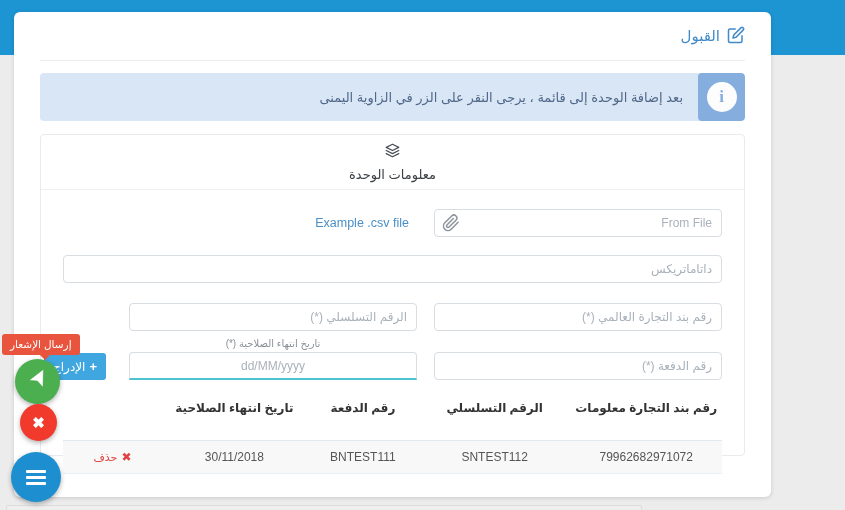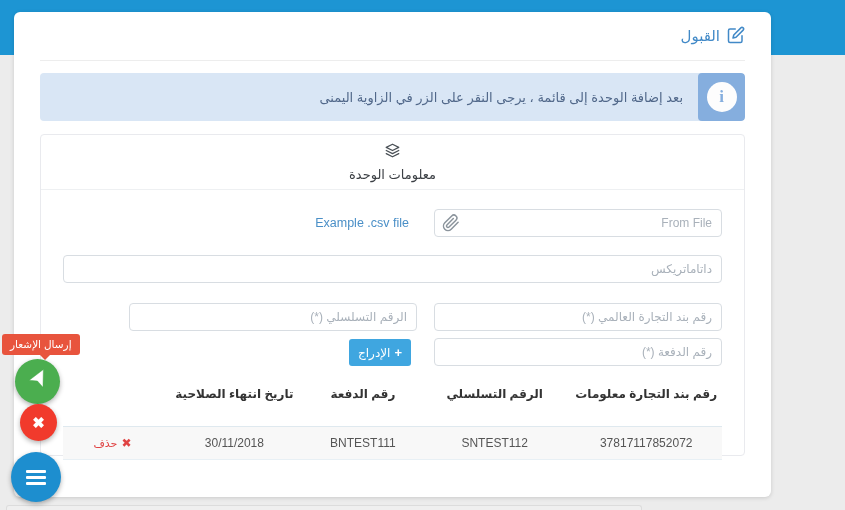--- a/index.html
+++ b/index.html
@@ -156,39 +156,43 @@
         </div>
         <div class="w288">
           <input type="text" placeholder="الرقم التسلسلي (*)" style="">
         </div>
       </div>
 
       <div class="row-four">
         <div class="w288">
           <input type="text" placeholder="رقم الدفعة (*)" style="">
         </div>
+        <div class="date-group">
+          <div class="date-label">تاريخ انتهاء الصلاحية (*)</div>
+          <input type="text" placeholder="dd/MM/yyyy" style="">
+        </div>
         <button class="insert-btn">
           <span class="plus">+</span>
           <span>الإدراج</span>
         </button>
       </div>
 
       <table>
         <thead>
           <tr>
             <th class="col-gtin">رقم بند التجارة معلومات</th>
             <th class="col-serial">الرقم التسلسلي</th>
             <th class="col-batch">رقم الدفعة</th>
             <th class="col-expiry">تاريخ انتهاء الصلاحية</th>
             <th class="col-action"></th>
           </tr>
         </thead>
         <tbody>
           <tr>
-            <td class="ltr">37817117852072</td>
+            <td class="ltr">79962682971072</td>
             <td class="ltr">SNTEST112</td>
             <td class="ltr">BNTEST111</td>
             <td class="ltr">30/11/2018</td>
             <td>
               <span class="delete-link">
                 <span class="x">✖</span>
                 <span>حذف</span>
               </span>
             </td>
           </tr>

